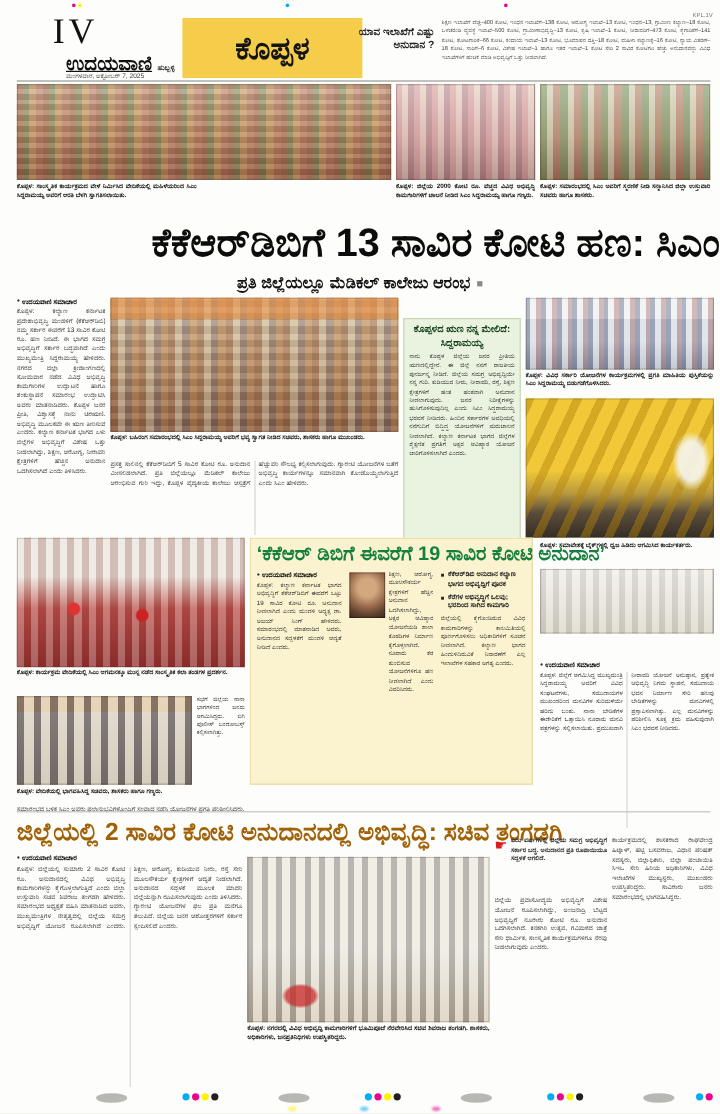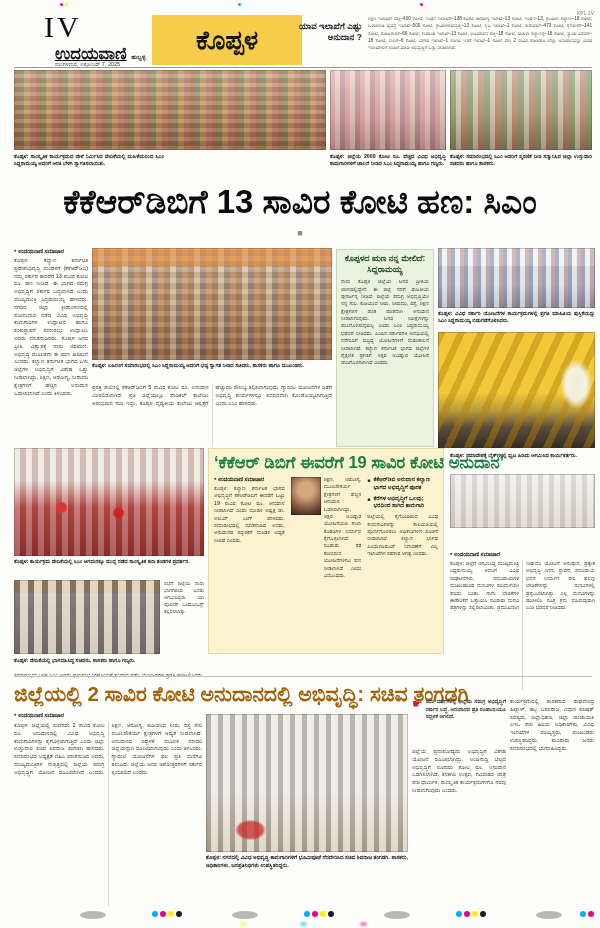--- a/index.html
+++ b/index.html
@@ -113,33 +113,34 @@
   <div class="abs alloc" style="left:368px;top:15px;width:224px;height:50px;">ಶಿಕ್ಷಣ ಇಲಾಖೆಗೆ ವೆಚ್ಚ–400 ಕೋಟಿ, ಇಂಧನ ಇಲಾಖೆಗೆ–138 ಕೋಟಿ, ಆರೋಗ್ಯ ಇಲಾಖೆ–13 ಕೋಟಿ, ಇಂಧನ–13, ಗ್ರಾಮೀಣ ಕಲ್ಯಾಣ–18 ಕೋಟಿ, ಒಳಚರಂಡಿ ವ್ಯವಸ್ಥೆ ಇಲಾಖೆ–500 ಕೋಟಿ, ಗ್ರಾಮೀಣಾಭಿವೃದ್ಧಿ–13 ಕೋಟಿ, ಕೃಷಿ ಇಲಾಖೆ–1 ಕೋಟಿ, ನೀರಾವರಿಗೆ–473 ಕೋಟಿ, ಕೈಗಾರಿಕೆಗೆ–141 ಕೋಟಿ, ತೋಟಗಾರಿಕೆ–66 ಕೋಟಿ, ಕಂದಾಯ ಇಲಾಖೆ–13 ಕೋಟಿ, ಭೂಮಾಪನ ದತ್ತಿ–18 ಕೋಟಿ, ಮಹಿಳಾ ಕಲ್ಯಾಣಕ್ಕೆ–16 ಕೋಟಿ, ನ್ಯಾಯ ವಿತರಣೆ–18 ಕೋಟಿ, ಸಾರಿಗೆ–6 ಕೋಟಿ, ವಿಶೇಷ ಇಲಾಖೆ–1 ಹಾಗೂ ಇತರೆ ಇಲಾಖೆ–1 ಕೋಟಿ ಸೇರಿ 2 ಸಾವಿರ ಕೋಟಿಗೂ ಹೆಚ್ಚು ಅನುದಾನವನ್ನು ವಿವಿಧ ಇಲಾಖೆಗಳಿಗೆ ಹಂಚಿಕೆ ಮಾಡಿ ಅಭಿವೃದ್ಧಿಗೆ ಒತ್ತು ನೀಡಲಾಗಿದೆ.</div>
   <div class="rule" style="left:14px;top:67px;width:578px;"></div>
 
   <div class="ph ph-crowd-a" style="left:14px;top:70px;width:312px;height:80px;"></div>
   <div class="ph ph-stage-b" style="left:330px;top:70px;width:116px;height:80px;"></div>
   <div class="ph ph-crowd-c" style="left:450px;top:70px;width:142px;height:80px;"></div>
   <div class="abs cap" style="left:14px;top:153px;width:150px;height:26px;">ಕೊಪ್ಪಳ: ಸಾಂಸ್ಕೃತಿಕ ಕಾರ್ಯಕ್ರಮದ ವೇಳೆ ನಿರ್ಮಿಸಿದ ವೇದಿಕೆಯಲ್ಲಿ ಮಹಿಳೆಯರಿಂದ ಸಿಎಂ ಸಿದ್ದರಾಮಯ್ಯ ಅವರಿಗೆ ಆರತಿ ಬೆಳಗಿ ಸ್ವಾಗತಿಸಲಾಯಿತು.</div>
   <div class="abs cap" style="left:330px;top:153px;width:116px;height:30px;">ಕೊಪ್ಪಳ: ಜಿಲ್ಲೆಯ 2000 ಕೋಟಿ ರೂ. ವೆಚ್ಚದ ವಿವಿಧ ಅಭಿವೃದ್ಧಿ ಕಾಮಗಾರಿಗಳಿಗೆ ಚಾಲನೆ ನೀಡಿದ ಸಿಎಂ ಸಿದ್ದರಾಮಯ್ಯ ಹಾಗೂ ಗಣ್ಯರು.</div>
   <div class="abs cap" style="left:450px;top:153px;width:142px;height:26px;">ಕೊಪ್ಪಳ: ಸಮಾರಂಭದಲ್ಲಿ ಸಿಎಂ ಅವರಿಗೆ ಸ್ಮರಣಿಕೆ ನೀಡಿ ಸನ್ಮಾನಿಸಿದ ಜಿಲ್ಲಾ ಉಸ್ತುವಾರಿ ಸಚಿವರು ಹಾಗೂ ಶಾಸಕರು.</div>
 
-  <div class="abs hl-main" style="left:0;top:183px;width:600px;">ಕೆಕೆಆರ್‌ಡಿಬಿಗೆ 13 ಸಾವಿರ ಕೋಟಿ ಹಣ: ಸಿಎಂ</div>
+  <div class="abs hl-main" style="left:0;top:183px;width:600px;text-align:right;">ಕೆಕೆಆರ್‌ಡಿಬಿಗೆ 13 ಸಾವಿರ ಕೋಟಿ ಹಣ: ಸಿಎಂ</div>
   <div class="abs subhead" style="left:0;top:228px;width:600px;">
+    <span>ಪ್ರತಿ ಜಿಲ್ಲೆಯಲ್ಲೂ ಮೆಡಿಕಲ್ ಕಾಲೇಜು ಆರಂಭ</span>
     <span class="sq">■</span>
   </div>
 
   <div class="abs" style="left:14px;top:248px;width:74px;height:198px;overflow:hidden;">
     <div class="byline"><span class="b">●</span> <span>ಉದಯವಾಣಿ ಸಮಾಚಾರ</span></div>
     <div class="body" style="margin-top:2px;height:186px;">ಕೊಪ್ಪಳ: ಕಲ್ಯಾಣ ಕರ್ನಾಟಕ ಪ್ರದೇಶಾಭಿವೃದ್ಧಿ ಮಂಡಳಿಗೆ (ಕೆಕೆಆರ್‌ಡಿಬಿ) ನಮ್ಮ ಸರ್ಕಾರ ಈವರೆಗೆ 13 ಸಾವಿರ ಕೋಟಿ ರೂ. ಹಣ ನೀಡಿದೆ. ಈ ಭಾಗದ ಸಮಗ್ರ ಅಭಿವೃದ್ಧಿಗೆ ಸರ್ಕಾರ ಬದ್ಧವಾಗಿದೆ ಎಂದು ಮುಖ್ಯಮಂತ್ರಿ ಸಿದ್ದರಾಮಯ್ಯ ಹೇಳಿದರು. ನಗರದ ಜಿಲ್ಲಾ ಕ್ರೀಡಾಂಗಣದಲ್ಲಿ ಸೋಮವಾರ ನಡೆದ ವಿವಿಧ ಅಭಿವೃದ್ಧಿ ಕಾಮಗಾರಿಗಳ ಉದ್ಘಾಟನೆ ಹಾಗೂ ಶಂಕುಸ್ಥಾಪನೆ ಸಮಾರಂಭ ಉದ್ಘಾಟಿಸಿ ಅವರು ಮಾತನಾಡಿದರು. ಕೊಪ್ಪಳ ಜನರ ಪ್ರೀತಿ, ವಿಶ್ವಾಸಕ್ಕೆ ನಾನು ಚಿರಋಣಿ. ಅಭಿವೃದ್ಧಿ ಮೂಲಕವೇ ಈ ಋಣ ತೀರಿಸುವೆ ಎಂದರು. ಕಲ್ಯಾಣ ಕರ್ನಾಟಕ ಭಾಗದ ಏಳು ಜಿಲ್ಲೆಗಳ ಅಭಿವೃದ್ಧಿಗೆ ವಿಶೇಷ ಒತ್ತು ನೀಡಲಾಗಿದ್ದು, ಶಿಕ್ಷಣ, ಆರೋಗ್ಯ, ನೀರಾವರಿ ಕ್ಷೇತ್ರಗಳಿಗೆ ಹೆಚ್ಚಿನ ಅನುದಾನ ಒದಗಿಸಲಾಗಿದೆ ಎಂದು ತಿಳಿಸಿದರು.</div>
   </div>
   <div class="ph ph-main" style="left:92px;top:248px;width:240px;height:112px;"></div>
   <div class="abs cap" style="left:92px;top:362px;width:240px;height:18px;">ಕೊಪ್ಪಳ: ಬಹಿರಂಗ ಸಮಾರಂಭದಲ್ಲಿ ಸಿಎಂ ಸಿದ್ದರಾಮಯ್ಯ ಅವರಿಗೆ ಭವ್ಯ ಸ್ವಾಗತ ನೀಡಿದ ಸಚಿವರು, ಶಾಸಕರು ಹಾಗೂ ಮುಖಂಡರು.</div>
   <div class="abs body cols2" style="left:92px;top:384px;width:240px;height:62px;">ಪ್ರಸಕ್ತ ಸಾಲಿನಲ್ಲಿ ಕೆಕೆಆರ್‌ಡಿಬಿಗೆ 5 ಸಾವಿರ ಕೋಟಿ ರೂ. ಅನುದಾನ ಮೀಸಲಿಡಲಾಗಿದೆ. ಪ್ರತಿ ಜಿಲ್ಲೆಯಲ್ಲೂ ಮೆಡಿಕಲ್ ಕಾಲೇಜು ಆರಂಭಿಸುವ ಗುರಿ ಇದ್ದು, ಕೊಪ್ಪಳ ವೈದ್ಯಕೀಯ ಕಾಲೇಜು ಆಸ್ಪತ್ರೆಗೆ ಹೆಚ್ಚುವರಿ ಸೌಲಭ್ಯ ಕಲ್ಪಿಸಲಾಗುವುದು. ಗ್ಯಾರಂಟಿ ಯೋಜನೆಗಳ ಜತೆಗೆ ಅಭಿವೃದ್ಧಿ ಕಾರ್ಯಗಳನ್ನೂ ಸಮಾನವಾಗಿ ಕೊಂಡೊಯ್ಯಲಾಗುತ್ತಿದೆ ಎಂದು ಸಿಎಂ ಹೇಳಿದರು.</div>
-  <div class="abs green-box" style="left:336px;top:249px;width:98px;height:198px;overflow:hidden;">
+  <div class="abs green-box" style="left:336px;top:265px;width:98px;height:198px;overflow:hidden;">
     <div class="green-head">ಕೊಪ್ಪಳದ ಋಣ ನನ್ನ ಮೇಲಿದೆ: ಸಿದ್ದರಾಮಯ್ಯ</div>
     <div class="body" style="font-size:5.2px;height:160px;">ನಾನು ಕೊಪ್ಪಳ ಜಿಲ್ಲೆಯ ಜನರ ಪ್ರೀತಿಯ ಋಣದಲ್ಲಿದ್ದೇನೆ. ಈ ಜಿಲ್ಲೆ ನನಗೆ ರಾಜಕೀಯ ಪುನರ್ಜನ್ಮ ನೀಡಿದೆ. ಜಿಲ್ಲೆಯ ಸಮಗ್ರ ಅಭಿವೃದ್ಧಿಯೇ ನನ್ನ ಗುರಿ. ಕುಡಿಯುವ ನೀರು, ನೀರಾವರಿ, ರಸ್ತೆ, ಶಿಕ್ಷಣ ಕ್ಷೇತ್ರಗಳಿಗೆ ಹಂತ ಹಂತವಾಗಿ ಅನುದಾನ ನೀಡಲಾಗುವುದು. ಜನರ ನಿರೀಕ್ಷೆಗಳನ್ನು ಹುಸಿಗೊಳಿಸುವುದಿಲ್ಲ ಎಂದು ಸಿಎಂ ಸಿದ್ದರಾಮಯ್ಯ ಭರವಸೆ ನೀಡಿದರು. ಹಿಂದಿನ ಸರ್ಕಾರಗಳ ಅವಧಿಯಲ್ಲಿ ನನೆಗುದಿಗೆ ಬಿದ್ದಿದ್ದ ಯೋಜನೆಗಳಿಗೆ ಮರುಚಾಲನೆ ನೀಡಲಾಗಿದೆ. ಕಲ್ಯಾಣ ಕರ್ನಾಟಕ ಭಾಗದ ಜಿಲ್ಲೆಗಳ ಶೈಕ್ಷಣಿಕ ಪ್ರಗತಿಗೆ ಅಕ್ಷರ ಆವಿಷ್ಕಾರ ಯೋಜನೆ ಜಾರಿಗೊಳಿಸಲಾಗಿದೆ ಎಂದರು.</div>
   </div>
   <div class="ph ph-stage-r" style="left:438px;top:248px;width:157px;height:60px;"></div>
   <div class="abs cap" style="left:438px;top:310px;width:157px;height:19px;">ಕೊಪ್ಪಳ: ವಿವಿಧ ಸರ್ಕಾರಿ ಯೋಜನೆಗಳ ಕಾರ್ಯಕ್ರಮಗಳಲ್ಲಿ ಪ್ರಗತಿ ಮಾಹಿತಿಯ ಪುಸ್ತಿಕೆಯನ್ನು ಸಿಎಂ ಸಿದ್ದರಾಮಯ್ಯ ಬಿಡುಗಡೆಗೊಳಿಸಿದರು.</div>
   <div class="ph ph-flags" style="left:438px;top:332px;width:157px;height:116px;"></div>
   <div class="abs cap" style="left:450px;top:452px;width:145px;height:19px;">ಕೊಪ್ಪಳ: ಸಮಾವೇಶಕ್ಕೆ ಬೈಕ್‌ಗಳಲ್ಲಿ ಧ್ವಜ ಹಿಡಿದು ಆಗಮಿಸಿದ ಕಾರ್ಯಕರ್ತರು.</div>
 
   <div class="ph ph-redcarpet" style="left:14px;top:448px;width:190px;height:108px;"></div>
   <div class="abs cap" style="left:14px;top:558px;width:190px;height:18px;">ಕೊಪ್ಪಳ: ಕಾರ್ಯಕ್ರಮ ವೇದಿಕೆಯಲ್ಲಿ ಸಿಎಂ ಆಗಮನಕ್ಕೂ ಮುನ್ನ ನಡೆದ ಸಾಂಸ್ಕೃತಿಕ ಕಲಾ ತಂಡಗಳ ಪ್ರದರ್ಶನ.</div>

